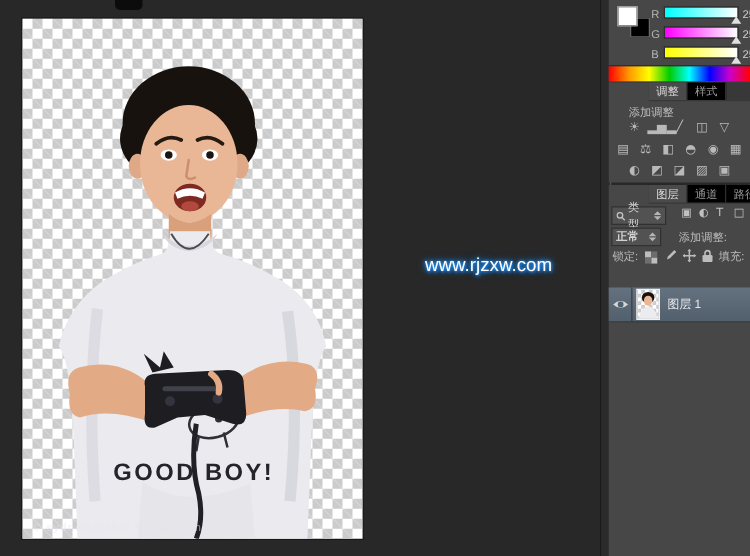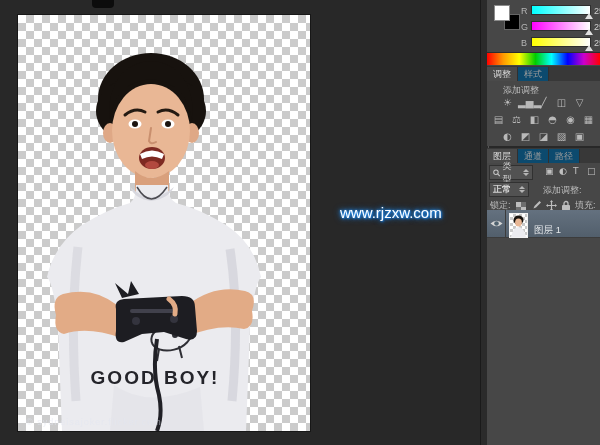--- a/index.html
+++ b/index.html
@@ -6,35 +6,35 @@
   #app{position:relative;width:600px;height:445px;background:#282828;overflow:hidden;
        font-family:"Liberation Sans","DejaVu Sans",sans-serif;-webkit-font-smoothing:antialiased;}
   .abs{position:absolute;}
 
   
   #canvas{left:18px;top:15px;width:272px;height:416px;background:#fff;
     background-image:
       linear-gradient(45deg,#cbcbcb 25%,transparent 25%,transparent 75%,#cbcbcb 75%),
       linear-gradient(45deg,#cbcbcb 25%,transparent 25%,transparent 75%,#cbcbcb 75%);
     background-size:16px 16px;background-position:0 0,8px 8px;
-    box-shadow:0 0 0 1px #171717;padding-left:20px;}
+    box-shadow:0 0 0 1px #171717;}
   #credit{left:26px;bottom:19px;width:264px;font-size:9px;letter-spacing:1px;
     color:rgba(225,230,240,0.55);white-space:nowrap;}
   #artifact{left:92px;top:0;width:22px;height:8px;background:#0c0c0c;border-radius:0 0 4px 4px;}
 
   
   #watermark{left:340px;top:204px;font-size:15px;font-weight:normal;color:#fff;white-space:nowrap;
     text-shadow:0 0 2px #2d9bff,0 0 4px #2d9bff,0 0 7px #1e7fe0,1px 1px 2px #0a4f9e;}
 
   
   #panel-edge{left:480px;top:0;width:7px;height:445px;background:#2b2b2b;
     border-left:1px solid #1a1a1a;border-right:1px solid #565656;}
   .panel{left:487px;width:113px;background:#474747;}
-  .ptabs{height:15px;background:#383838;display:flex;align-items:center;}
-  .ptab{height:14px;line-height:14px;padding:0 6px;font-size:9px;color:#9b9b9b;background:#0c4a6e;
+  .ptabs{height:15px;background:#383838;display:flex;align-items:flex-start;margin-left:32px;}
+  .ptab{height:14px;line-height:14px;padding:0 6px;font-size:9px;color:#9b9b9b;background:#000000;
     border-right:1px solid #303030;white-space:nowrap;}
   .ptab.active{background:#4a4a4a;color:#dcdcdc;}
   .plabel{font-size:9px;color:#bdbdbd;white-space:nowrap;}
 
   
   #color-panel{top:0;height:66px;}
   .swatch{width:14px;height:14px;border:1px solid #8b8b8b;}
   .chan-label{font-size:9px;color:#b5b5b5;}
   .track{height:8px;width:58px;border:1px solid #2e2e2e;position:absolute;}
   .track.r{background:linear-gradient(to right,#00ffff,#ffffff);}
@@ -56,21 +56,21 @@
   #layers-panel{top:148px;height:297px;}
   .fieldbox{position:absolute;height:13px;background:#525252;border:1px solid #313131;
     display:flex;align-items:center;padding:0 3px;gap:2px;color:#d2d2d2;font-size:9px;}
   .ud{display:flex;flex-direction:column;gap:1px;margin-left:2px;}
   .ud i{display:block;width:0;height:0;border-left:3px solid transparent;border-right:3px solid transparent;}
   .ud .up{border-bottom:3px solid #b5b5b5;}
   .ud .dn{border-top:3px solid #b5b5b5;}
   .filt-icon{font-size:9px;color:#c0c0c0;font-family:"DejaVu Sans",sans-serif;}
   .lock-icon{display:inline-block;}
   .layer-row{position:absolute;left:0;width:113px;height:27px;border-bottom:1px solid #3c3c3c;
-    display:flex;align-items:flex-end;}
+    display:flex;align-items:center;margin-top:20px;}
   .layer-row.selected{background:linear-gradient(#64717f,#525f6c);}
   .eye-cell{width:18px;height:27px;display:flex;align-items:center;justify-content:center;
     border-right:1px solid #3c3c3c;}
   .eye-empty{width:10px;height:10px;background:#3f3f3f;border:1px solid #2c2c2c;}
   .thumb{width:17px;height:23px;margin-left:4px;flex:none;overflow:hidden;}
   .thumb.sel{outline:1px solid #f2f2f2;}
   .thumb.checker{background:#fff;background-image:
       linear-gradient(45deg,#c9c9c9 25%,transparent 25%,transparent 75%,#c9c9c9 75%),
       linear-gradient(45deg,#c9c9c9 25%,transparent 25%,transparent 75%,#c9c9c9 75%);
     background-size:6px 6px;background-position:0 0,3px 3px;}

